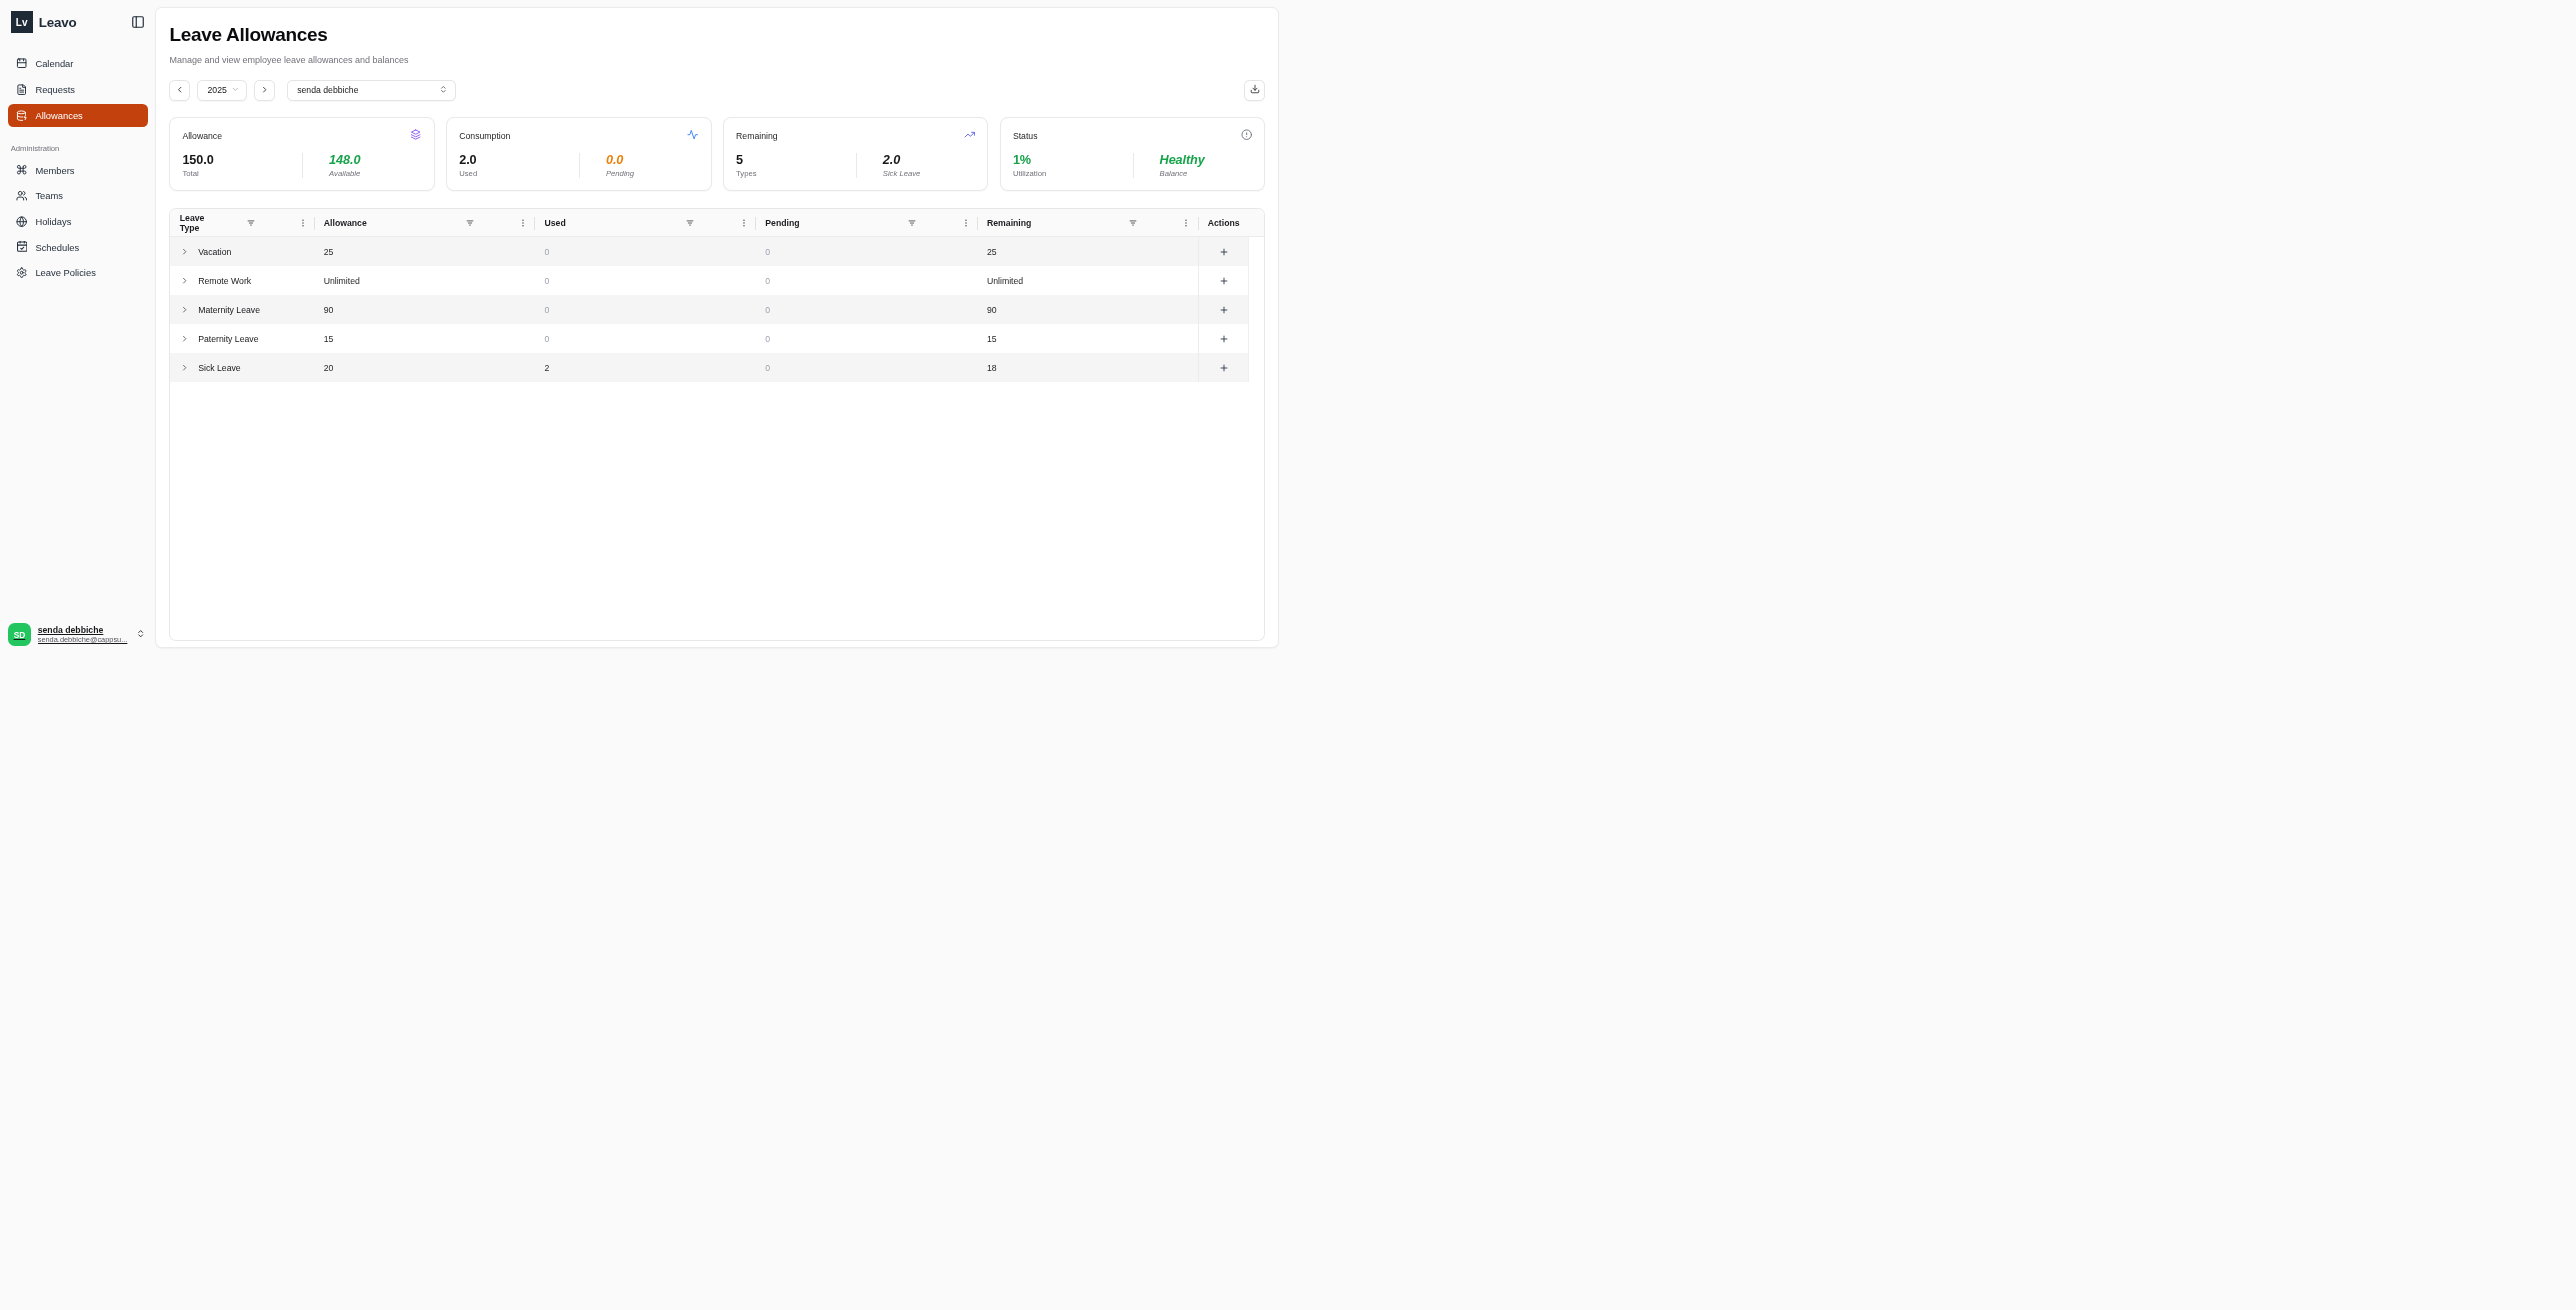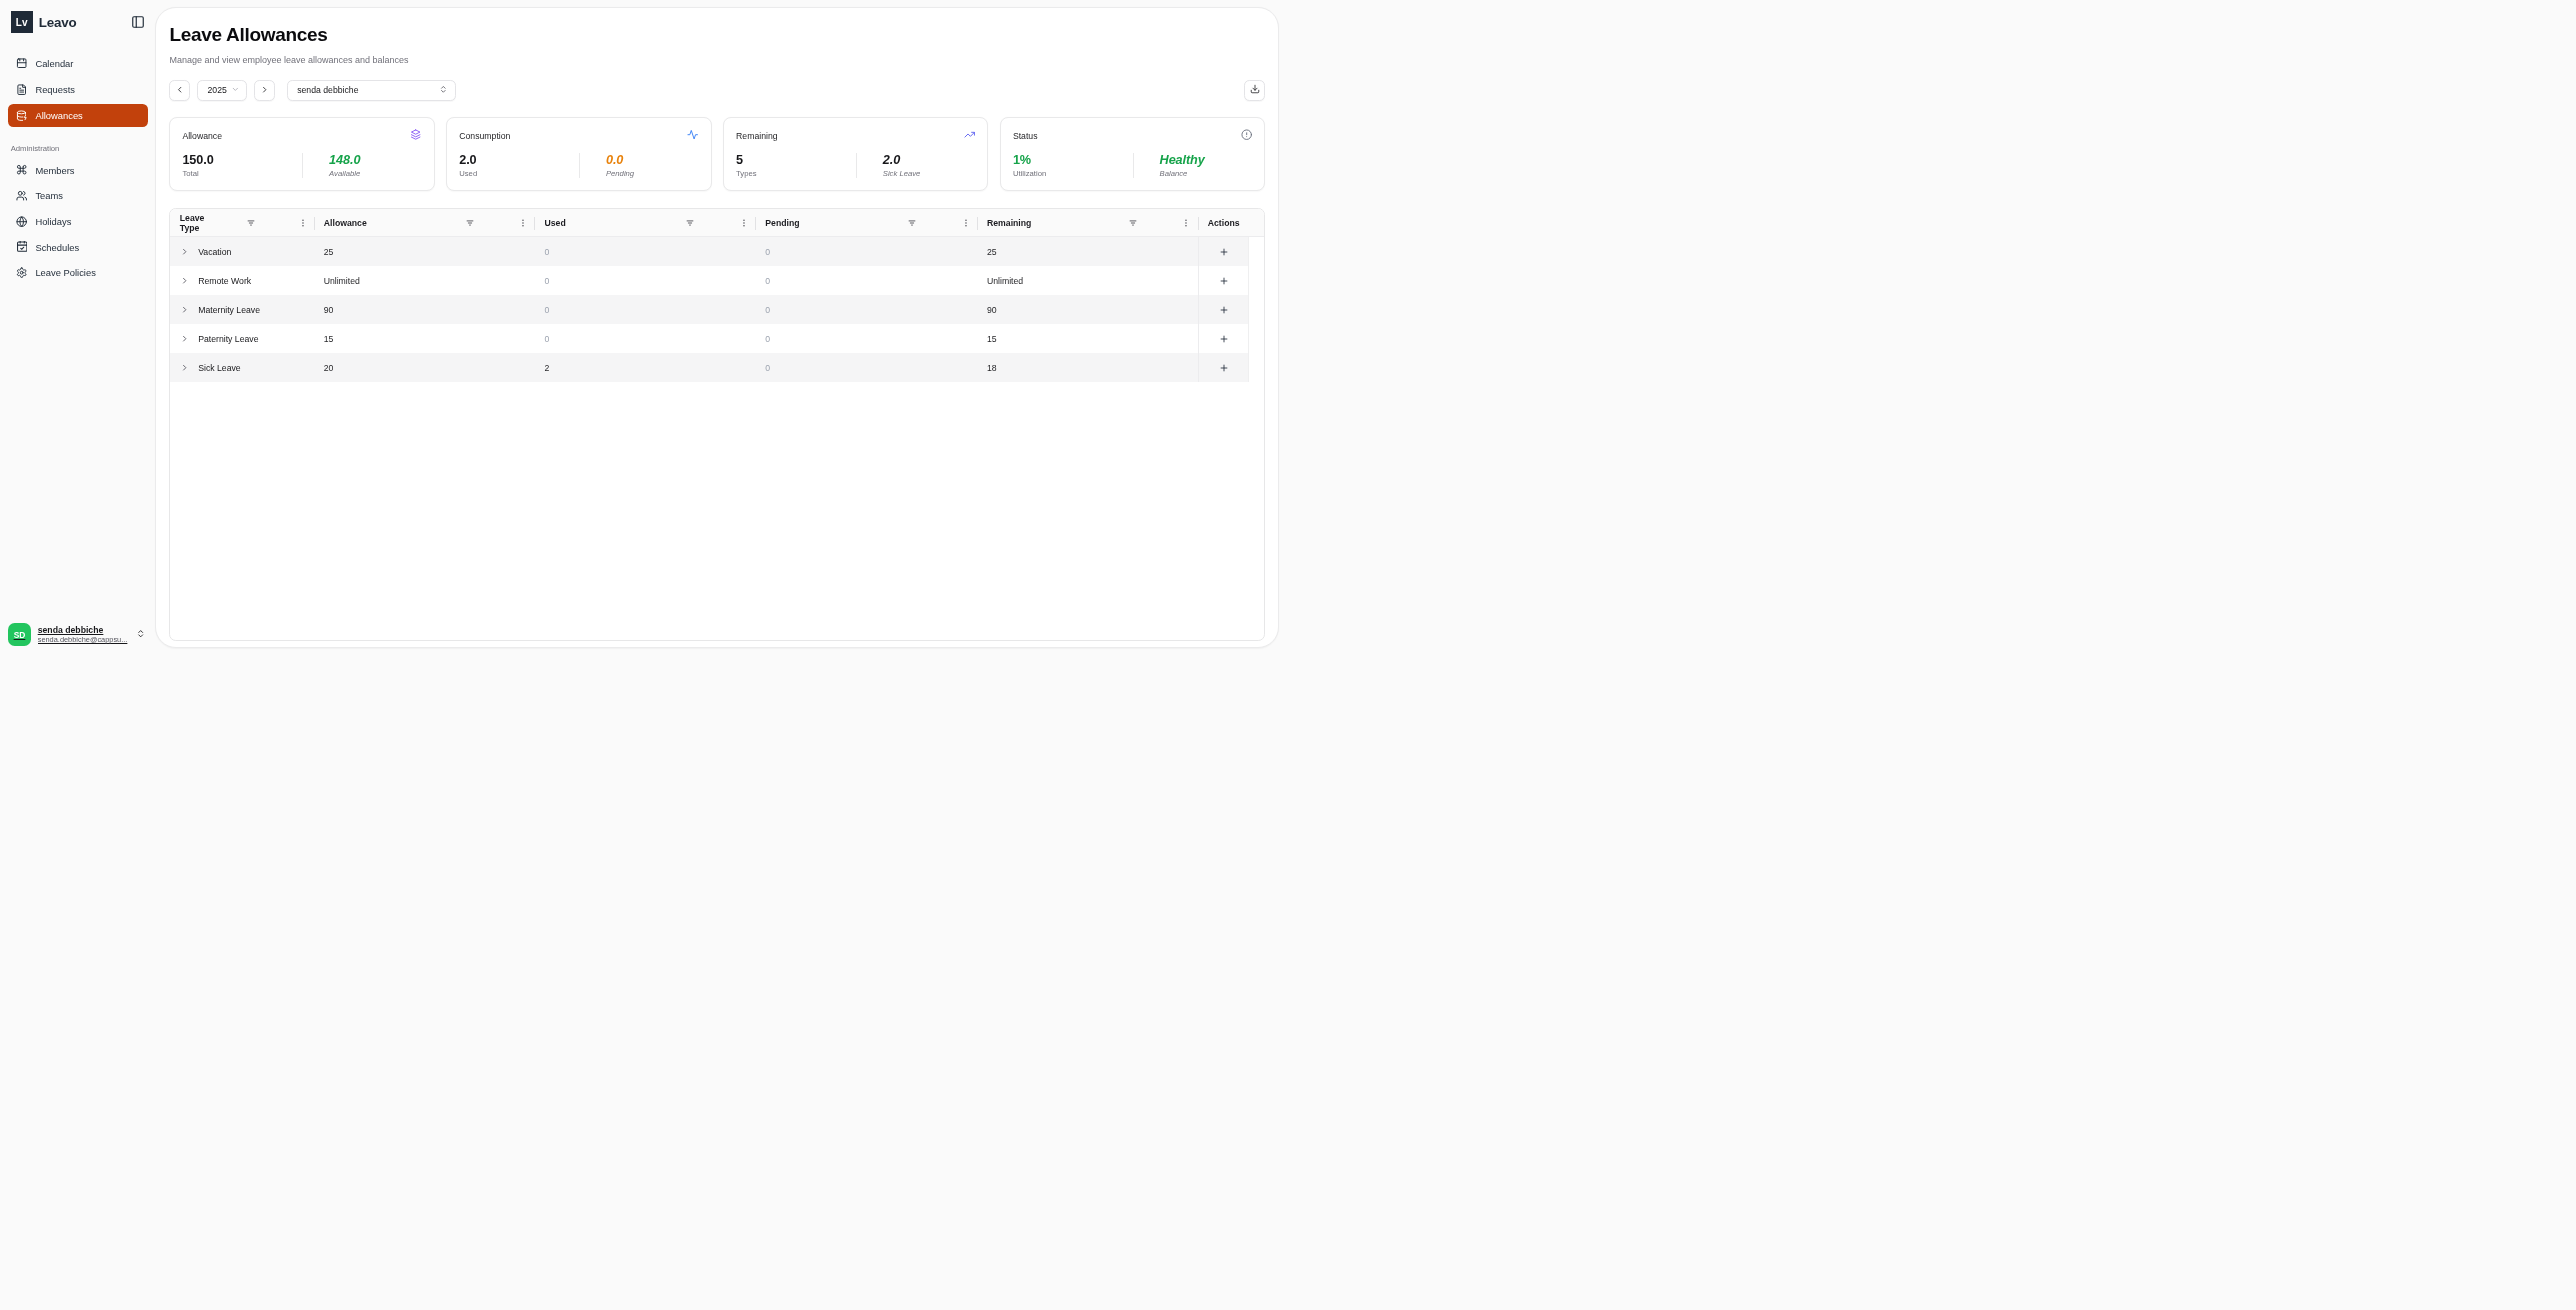--- a/index.html
+++ b/index.html
@@ -31,21 +31,21 @@
     gap:6.7px; padding:0 8px 0 8px; cursor:pointer;text-decoration:underline; }
   .avatar { width:23px; height:23px; border-radius:6.7px; background:#22c55e; color:#fff;
     display:flex; align-items:center; justify-content:center; font-weight:700; font-size:8.4px; flex-shrink:0; }
   .user-meta { flex:1; min-width:0; }
   .user-name { font-size:8.7px; font-weight:700; color:#18181b; line-height:1.25; }
   .user-email { font-size:7.4px; color:#52525b; white-space:nowrap; overflow:hidden; line-height:1.3; }
   .user-caret { color:#18181b; flex-shrink:0; margin-right:2.7px; }
 
   
   .main-card { position:absolute; left:155px; top:6.7px; width:1124px; height:641px;
-    background:#fff; border:0.7px solid #ebebec; border-radius:21px;
+    background:#fff; border:0.7px solid #ebebec; border-radius:7px;
     box-shadow:0 0.7px 1.3px rgba(0,0,0,.04); padding:16px 12.7px 0 13.4px; }
   .page-title { font-size:19px; font-weight:800; letter-spacing:-0.3px; color:#0b0b0e; }
   .page-subtitle { margin-top:9.4px; font-size:9px; color:#71717a; }
 
   .toolbar { margin-top:14.8px; display:flex; align-items:center; }
   .tbtn { height:21px; background:#fff; border:0.7px solid #e4e4e7; border-radius:5.4px;
     display:flex; align-items:center; justify-content:center; cursor:pointer;
     box-shadow:0 0.7px 0.7px rgba(0,0,0,.03); color:#27272a; }
   .tbtn.sq { width:21px; }
   .year-select { width:50px; margin:0 6.7px; padding:0 6.7px 0 9.4px; justify-content:space-between; }

